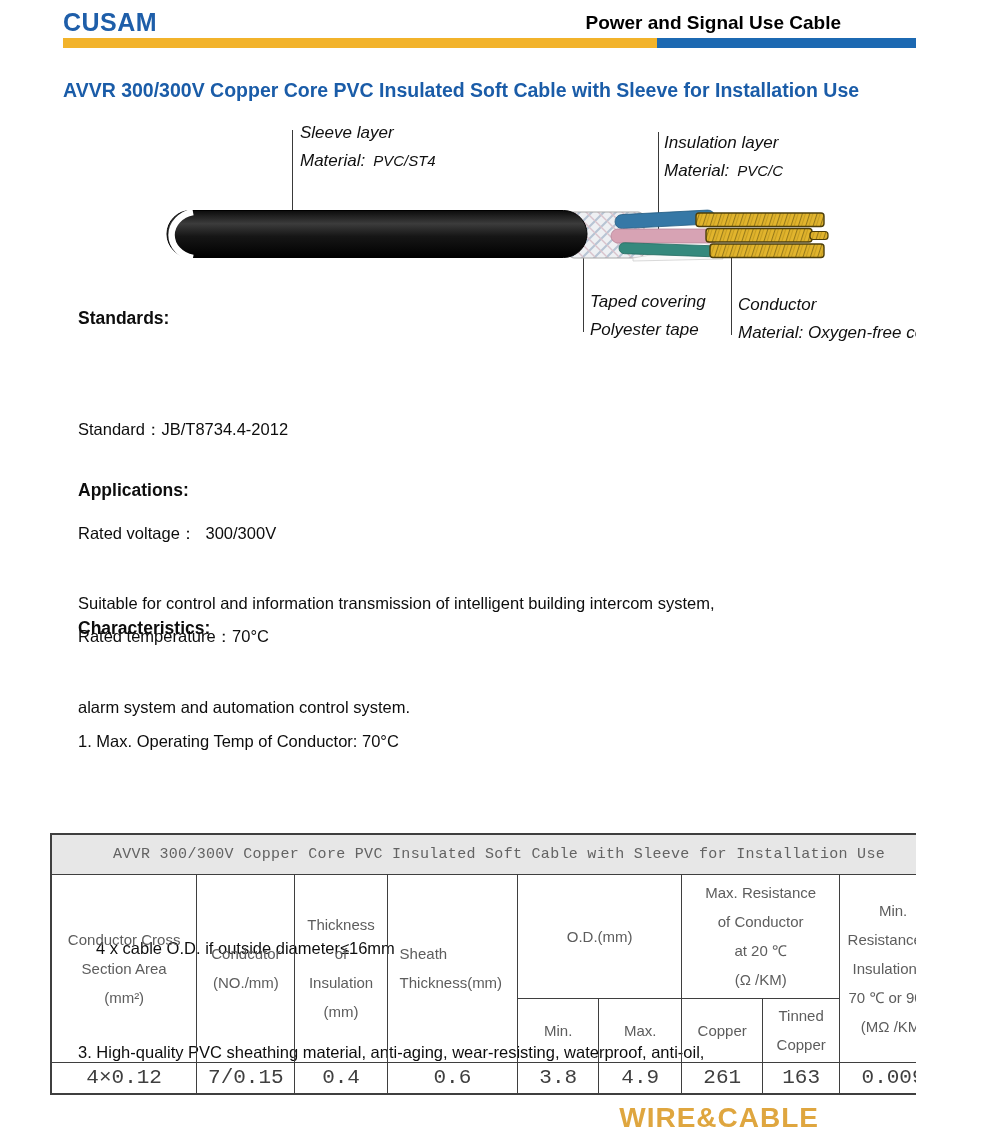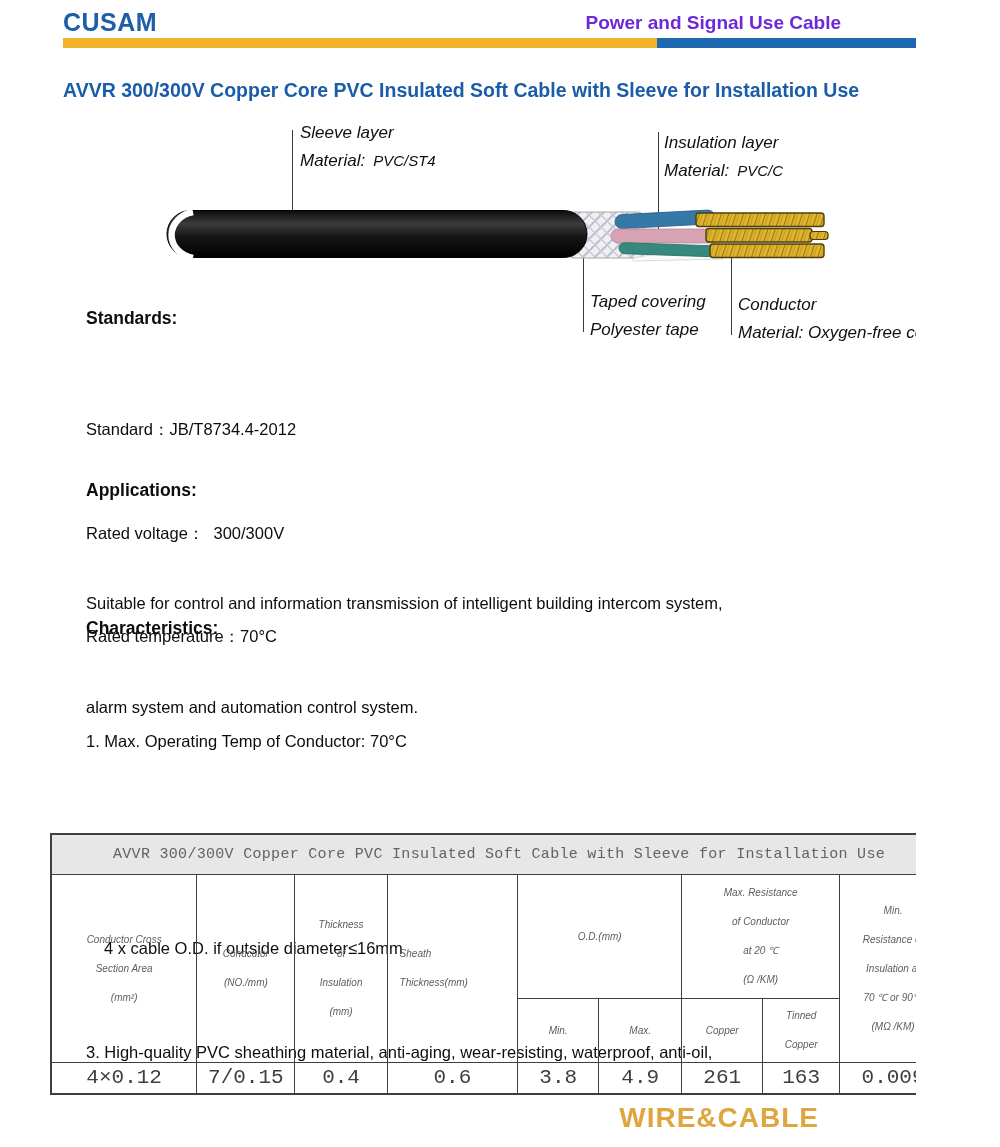--- a/index.html
+++ b/index.html
@@ -14,21 +14,21 @@
     overflow: hidden;
   }
 
   
   .logo {
     position: absolute; left: 63px; top: 8px;
     font-size: 25px; font-weight: 600; color: #1E5EA9; letter-spacing: 0.5px;
   }
   .tagline {
     position: absolute; right: 75px; top: 12px;
-    font-size: 19px; font-weight: 600; color: #6d28d9;
+    font-size: 19px; font-weight: 600; color: #000000;
   }
   .bar { position: absolute; left: 63px; top: 38px; width: 872px; height: 10px; display: flex; }
   .bar .seg-gold { width: 594px; height: 10px; background: #F2B32B; }
   .bar .seg-blue { width: 278px; height: 10px; background: #1C69B2; }
 
   
   .page-title {
     position: absolute; left: 63px; top: 79px; width: 900px;
     font-size: 19.5px; font-weight: 700; color: #1A5CA8;
   }
@@ -37,21 +37,21 @@
   .diagram { position: absolute; left: 0; top: 115px; width: 1000px; height: 245px; font-style: italic; }
   .dg-label { position: absolute; font-size: 17px; color: #101010; line-height: 28px; }
   .dg-label .mat-val { font-size: 15px; margin-left: 8px; }
   .leader {
     position: absolute; width: 0;
     border-left: 1.6px solid #3a3a3a;
   }
   .cable-svg { position: absolute; left: 163px; top: 94px; }
 
   
-  .section { position: absolute; left: 78px; width: 880px; margin-left: 8px; }
+  .section { position: absolute; left: 78px; width: 880px; }
   .section h2 { margin: 0; font-size: 17.5px; font-weight: 700; color: #0d0d0d; }
   .section .body {
     margin-top: 16px; font-size: 16.5px; color: #0d0d0d;
     line-height: 34.5px; white-space: pre-wrap;
   }
   .sec-standards { top: 308px; }
   .sec-standards .body { margin-top: 14px; }
   .sec-applications { top: 480px; }
   .sec-characteristics { top: 618px; }
   .char-item { white-space: pre-wrap; }
@@ -66,22 +66,22 @@
   .spec-table td, .spec-table th {
     border: 1.5px solid #3f3f3f; padding: 2px 4px;
     font-weight: normal;
   }
   .tbl-title {
     height: 40px; background: #E7E7E7; text-align: center;
     font-family: "Liberation Mono", monospace; font-size: 15px; color: #636363;
     letter-spacing: 0.3px;
   }
   .hdr {
-    font-size: 10px; color: #5d5d5d; line-height: 29px;
-    text-align: center; white-space: pre-line; vertical-align: middle; font-style: italic;
+    font-size: 15px; color: #5d5d5d; line-height: 29px;
+    text-align: center; white-space: pre-line; vertical-align: middle;
   }
   .hdr.left { text-align: left; padding-left: 12px; }
   .row-main { height: 124px; }
   .row-sub  { height: 64px; }
   .row-data { height: 32px; }
   .cell-data {
     text-align: center; vertical-align: middle;
     font-family: "Liberation Mono", monospace; font-size: 21px; color: #3f3f3f;
   }
 

